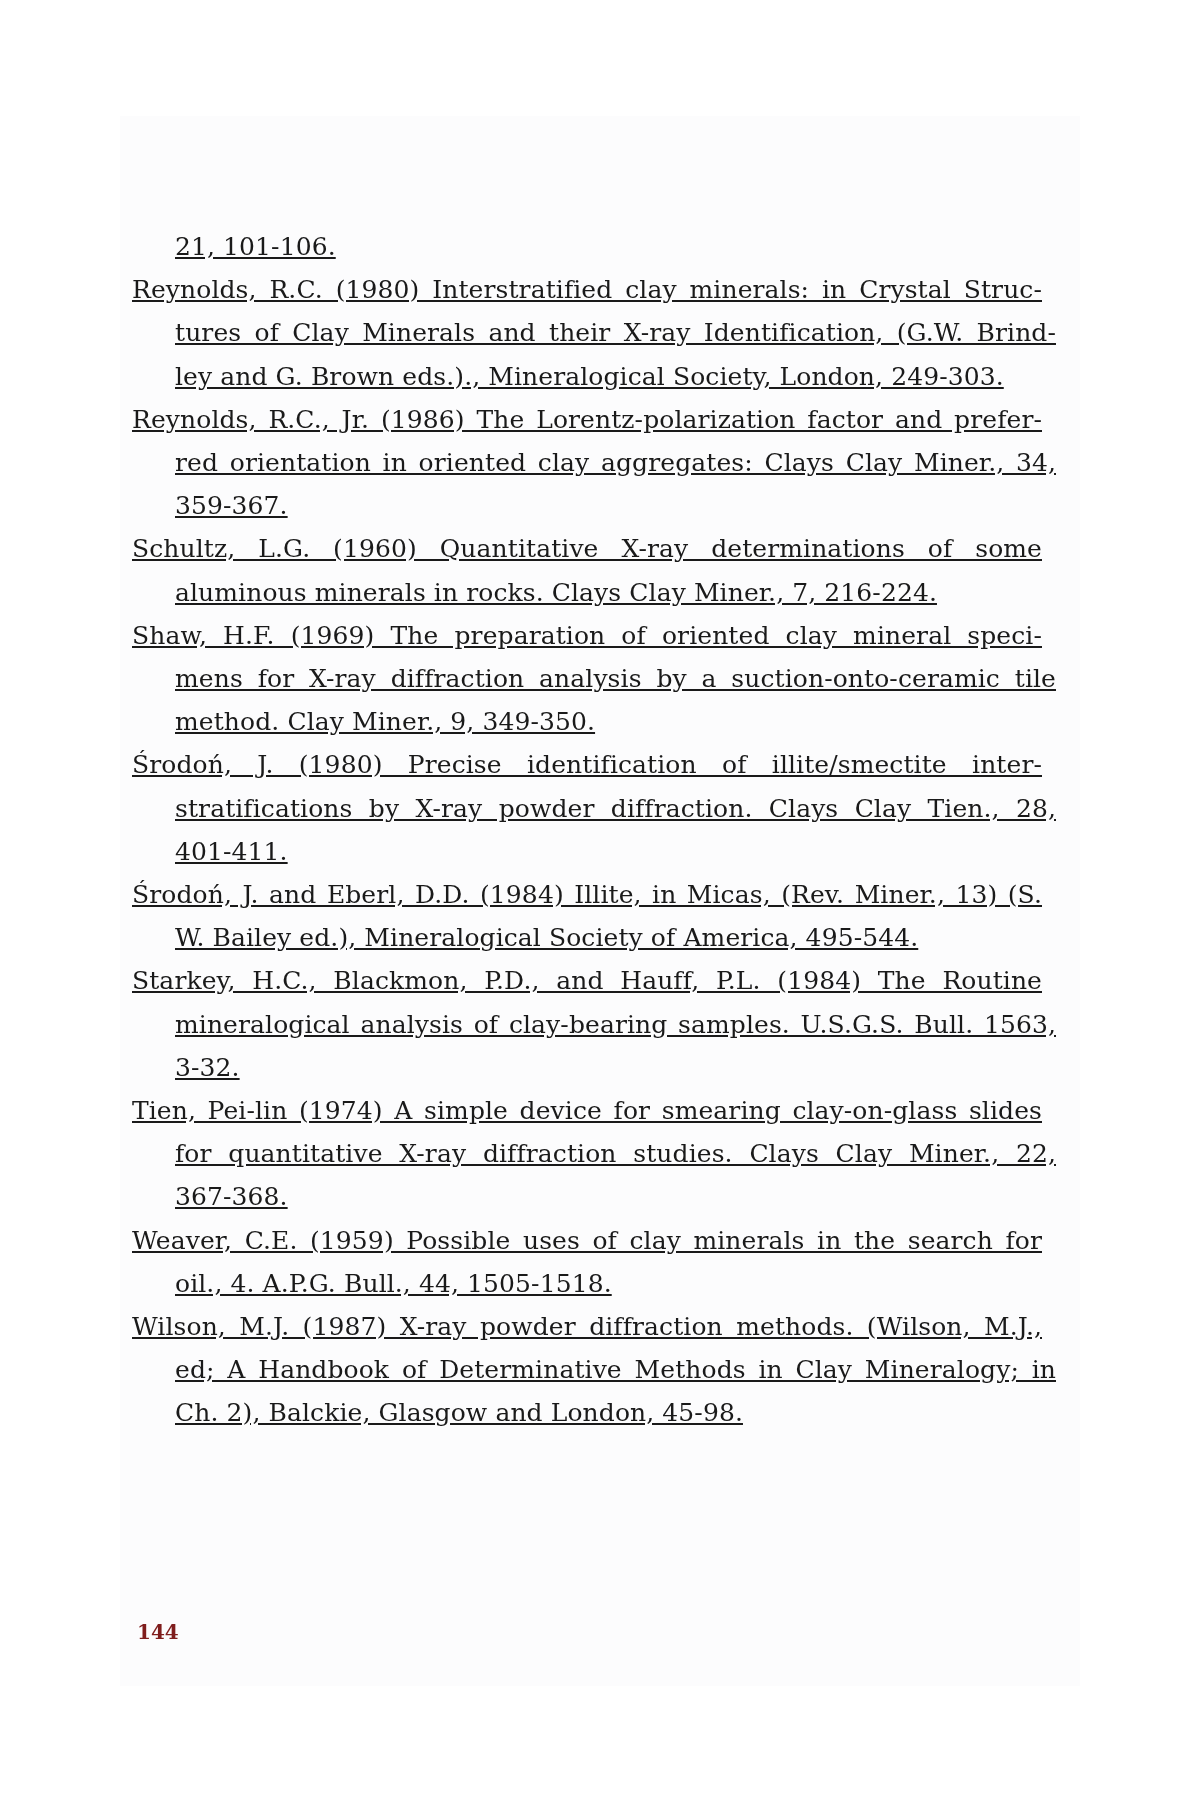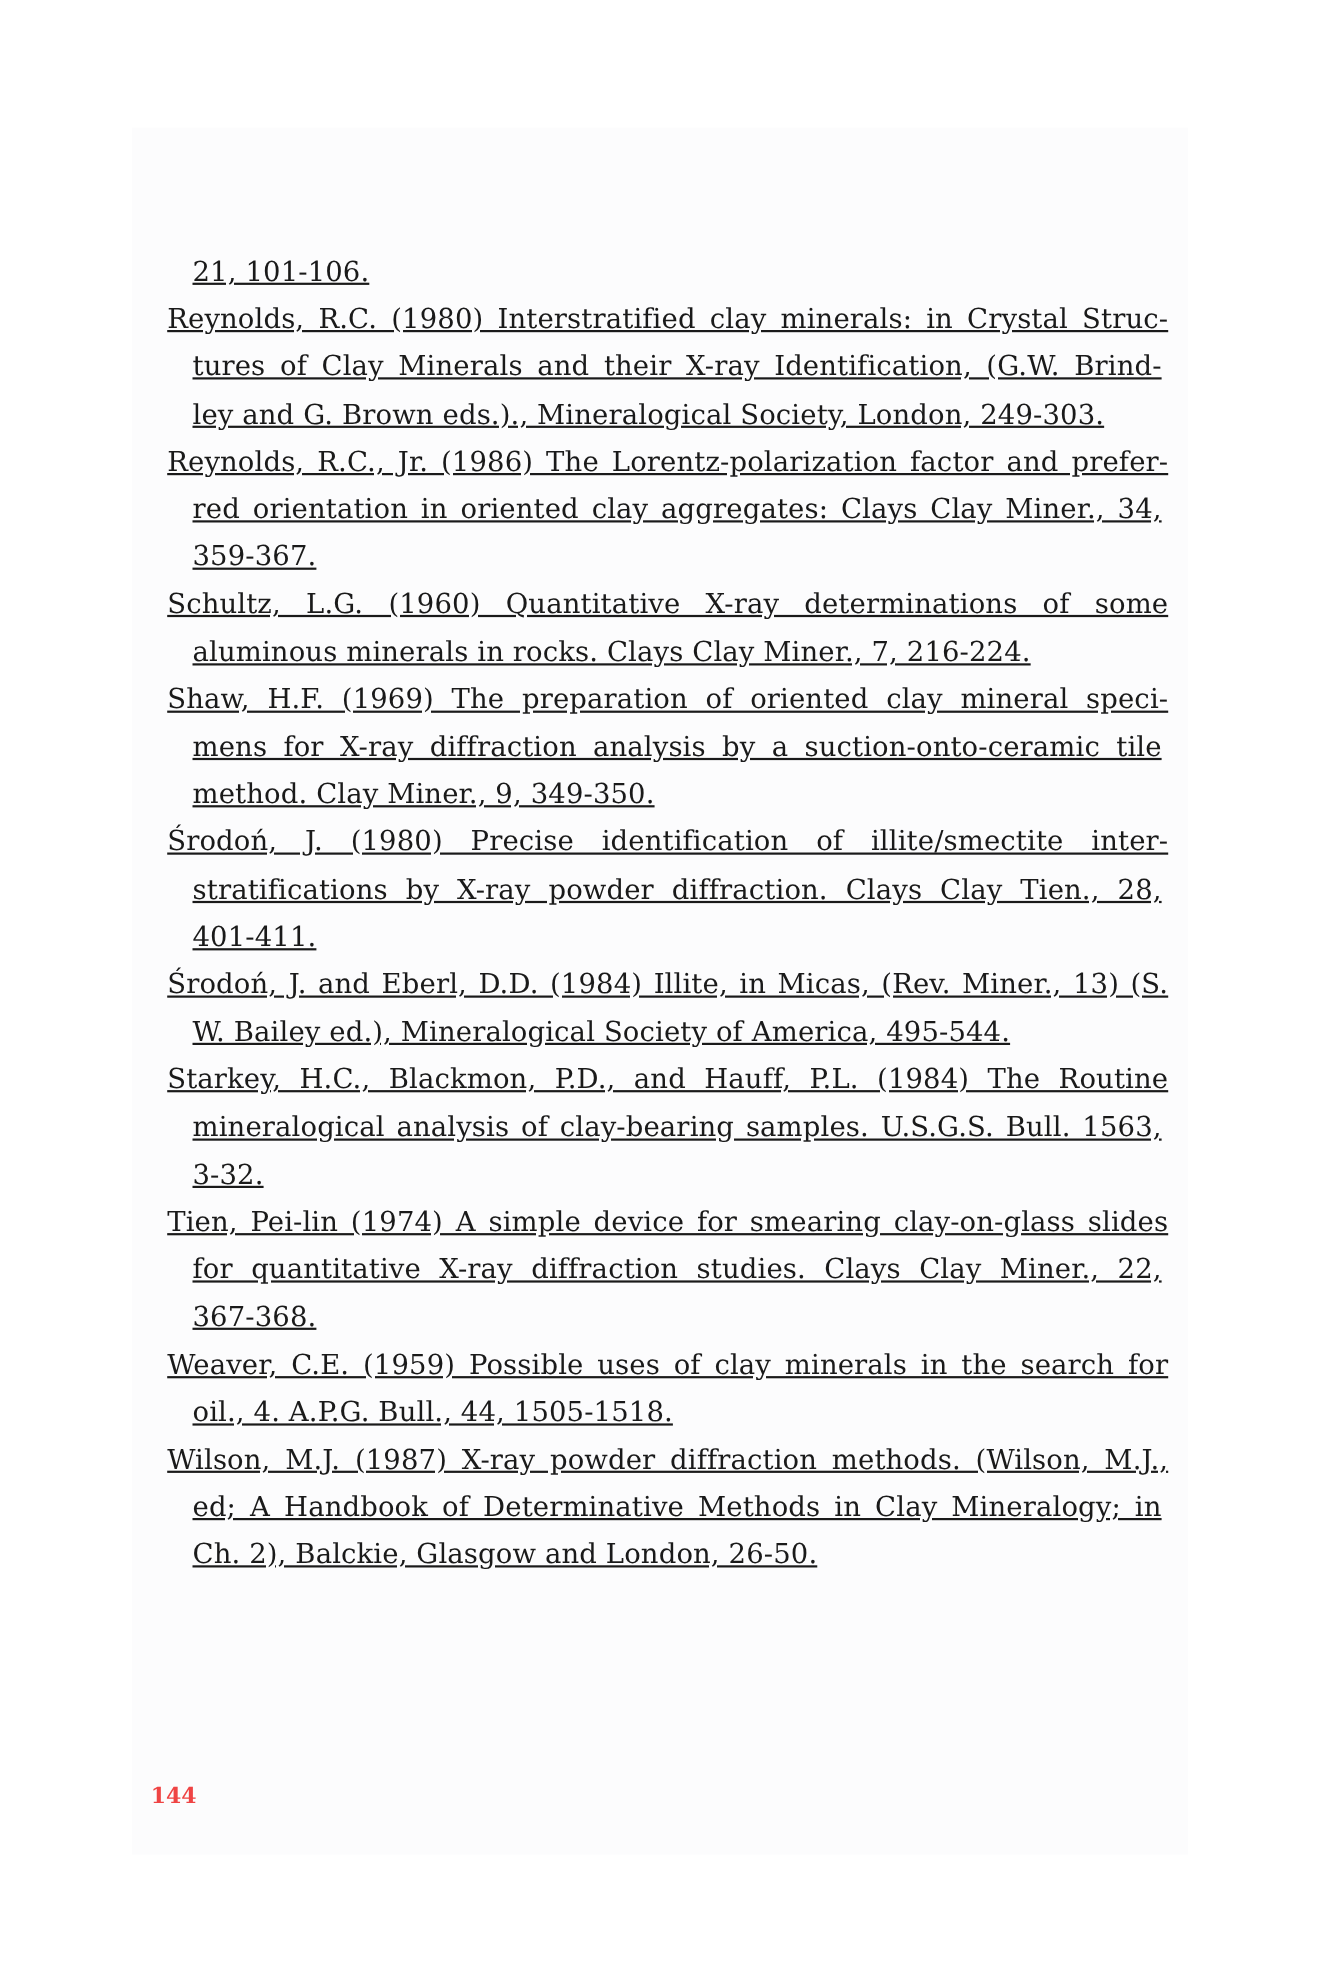--- a/index.html
+++ b/index.html
@@ -33,31 +33,31 @@
       position: absolute;
       height: 43px;
       line-height: 43px;
       font-size: 25px;
       white-space: nowrap;
       text-align: justify;
       text-align-last: justify;
       letter-spacing: 0.1px;
       text-decoration: underline;
     }
-    .line.first { left: 152px; width: 910px; }
+    .line.first { left: 132px; width: 910px; }
     .line.cont  { left: 175px; width: 881px; }
     .line.last  { text-align-last: left; }
     .page-number {
       position: absolute;
       left: 137px;
       top: 1620px;
       font-size: 20px;
       font-weight: bold;
       line-height: 24px;
-      color: #ef4444;
+      color: #7f1d1d;
     }
   </style>
 </head>
 <body>
 
 <div class="scan-area"></div>
 
 <div class="refs">
 
   <div class="line cont last" style="top:225px">21, 101-106.</div>
@@ -90,16 +90,16 @@
 
   <div class="line first" style="top:1089px">Tien, Pei-lin (1974) A simple device for smearing clay-on-glass slides</div>
   <div class="line cont" style="top:1132px">for quantitative X-ray diffraction studies. Clays Clay Miner., 22,</div>
   <div class="line cont last" style="top:1175px">367-368.</div>
 
   <div class="line first" style="top:1219px">Weaver, C.E. (1959) Possible uses of clay minerals in the search for</div>
   <div class="line cont last" style="top:1262px">oil., 4. A.P.G. Bull., 44, 1505-1518.</div>
 
   <div class="line first" style="top:1305px">Wilson, M.J. (1987) X-ray powder diffraction methods. (Wilson, M.J.,</div>
   <div class="line cont" style="top:1348px">ed; A Handbook of Determinative Methods in Clay Mineralogy; in</div>
-  <div class="line cont last" style="top:1391px">Ch. 2), Balckie, Glasgow and London, 26-50.</div>
+  <div class="line cont last" style="top:1391px">Ch. 2), Balckie, Glasgow and London, 45-98.</div>
 </div>
 
 <div class="page-number">144</div>
 
 </body></html>

